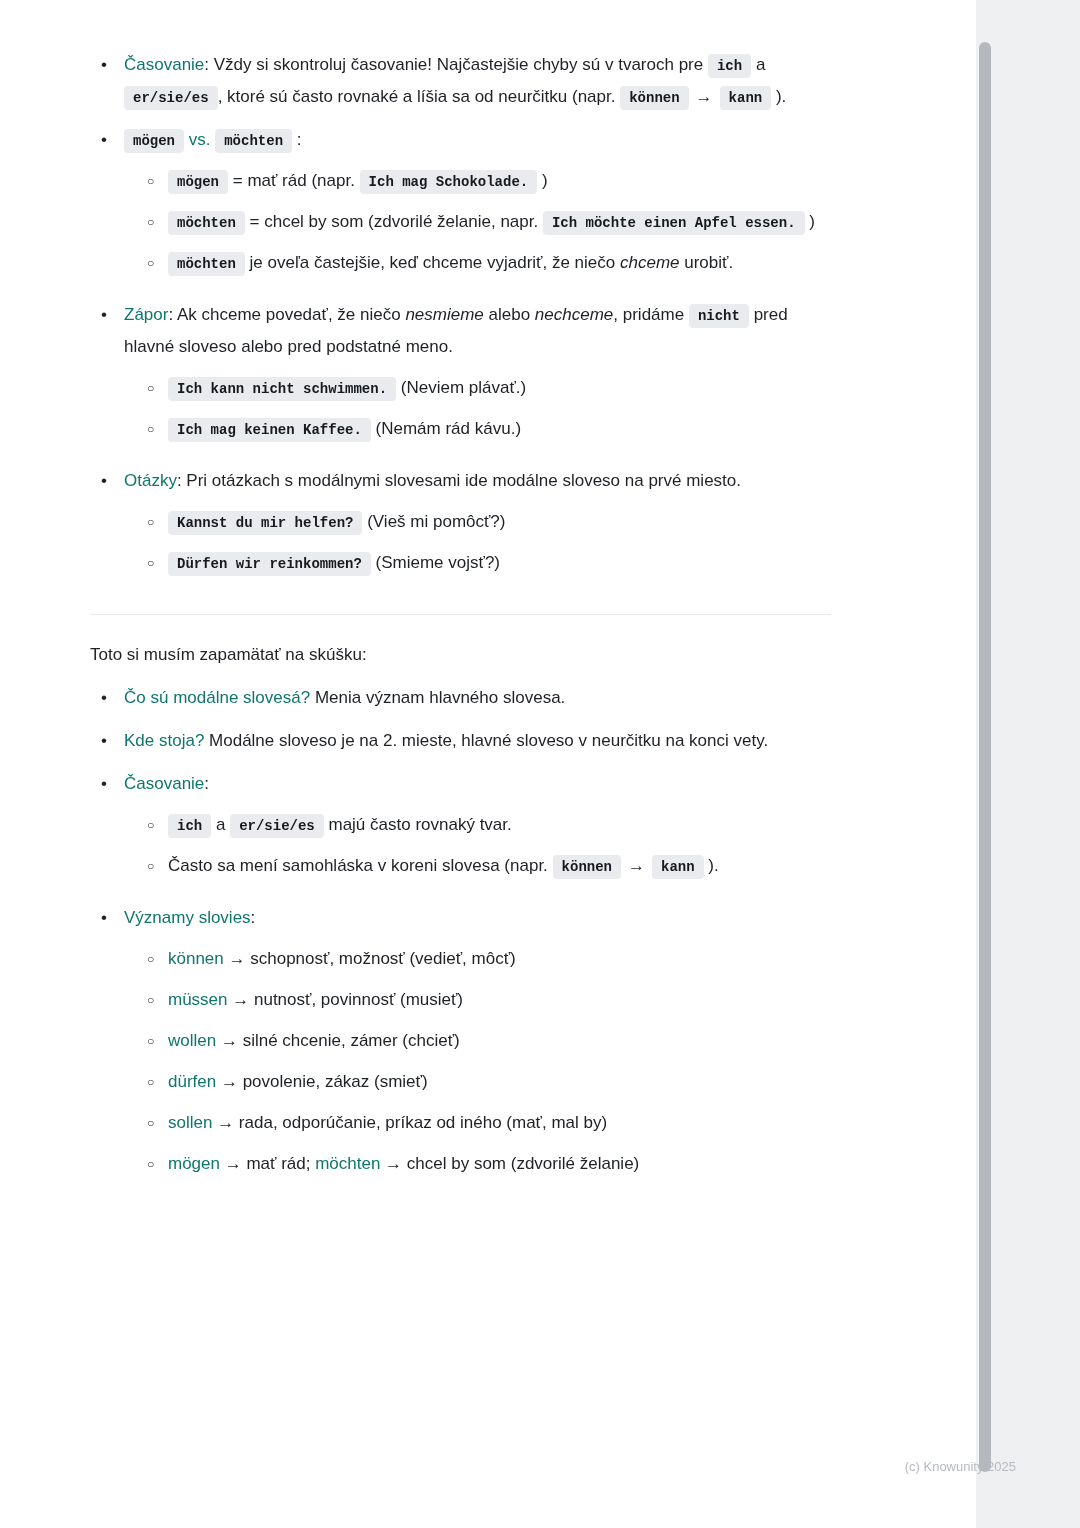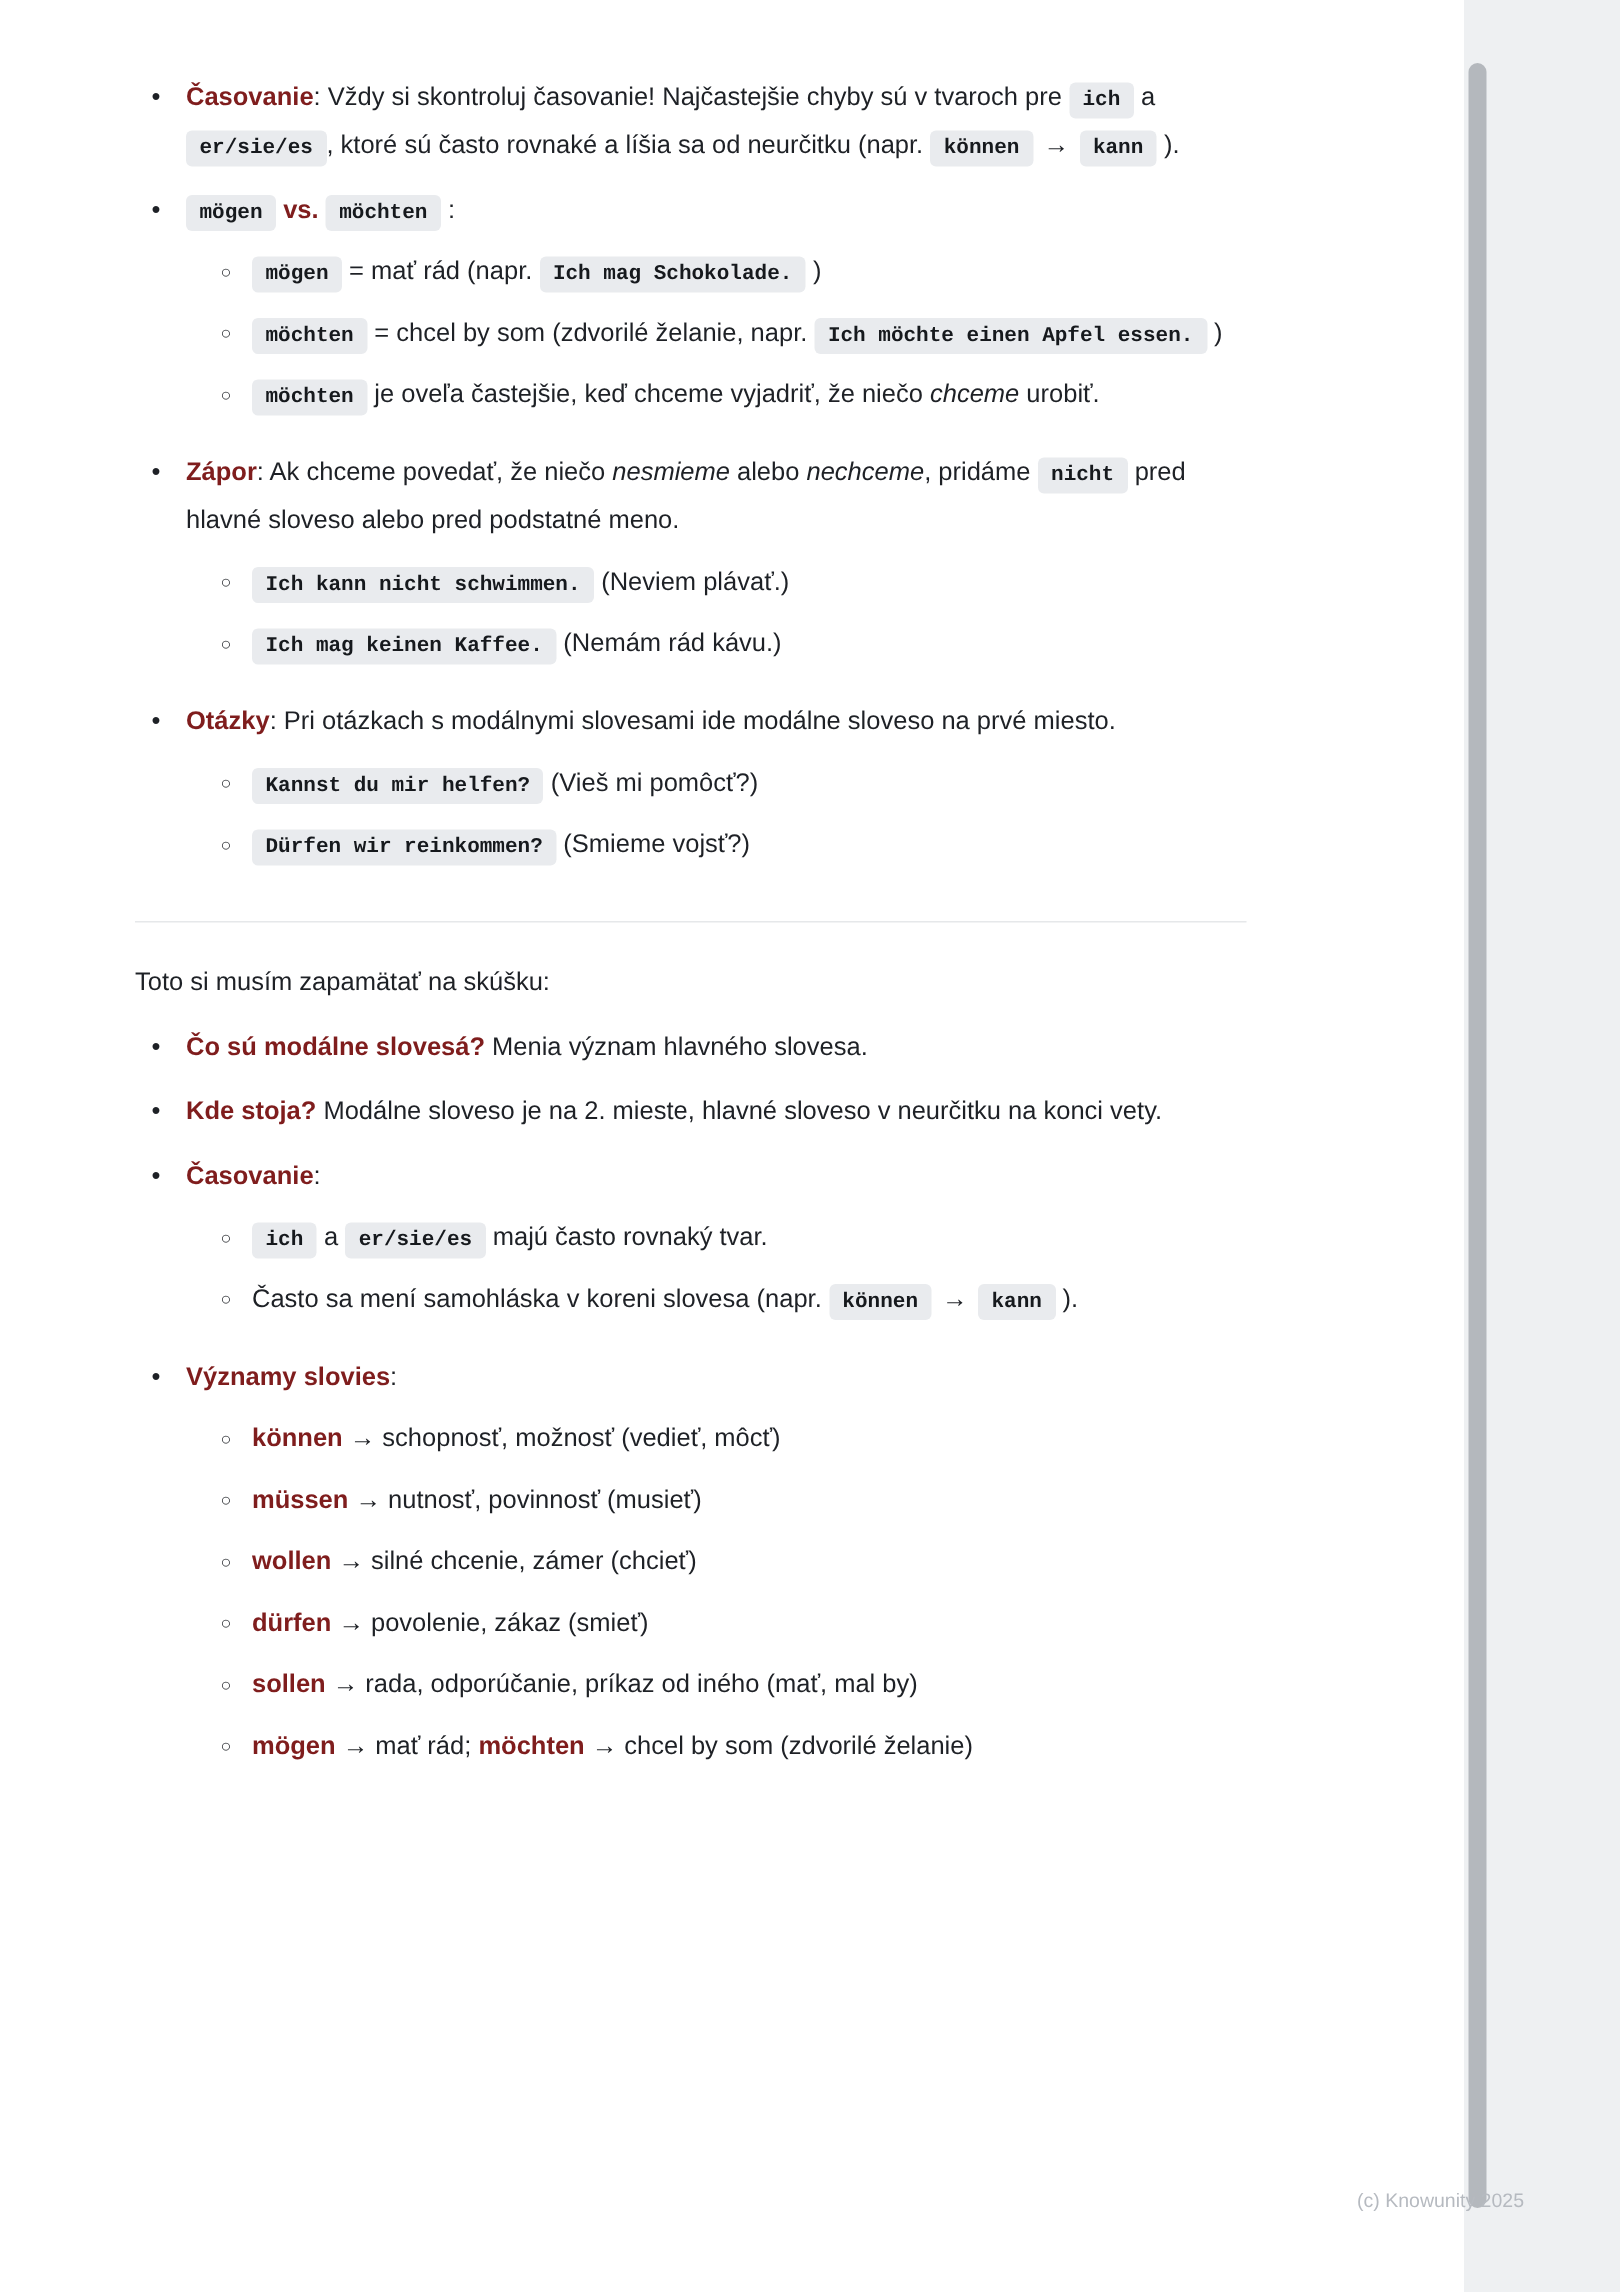--- a/index.html
+++ b/index.html
@@ -20,21 +20,21 @@
 
   ul.list { list-style:none; }
   li.item { display:flex; align-items:flex-start; margin:11px 0; }
   .marker { flex:0 0 34px; color:#1e2126; }
   .m1 { font-size:17px; padding-left:11px; line-height:32px; }
   .m2 { font-size:12px; padding-left:13px; line-height:32px; }
   .item-body { flex:1; font-size:17px; line-height:32px; }
   ul.lvl2 { margin-left:10px; margin-top:8px; }
   ul.lvl2 li.item { margin:9px 0; }
 
-  strong { font-weight:700; color:#7f1d1d; }
+  strong { font-weight:400; color:#0f766e; }
   em { }
   .arrow { margin:0 7px; color:#1e2126; }
 
   code.chip {
     font-family:"Liberation Mono", monospace;
     font-weight:700;
     font-size:14px;
     line-height:1;
     background:#e9ebee;
     color:#16191d;

